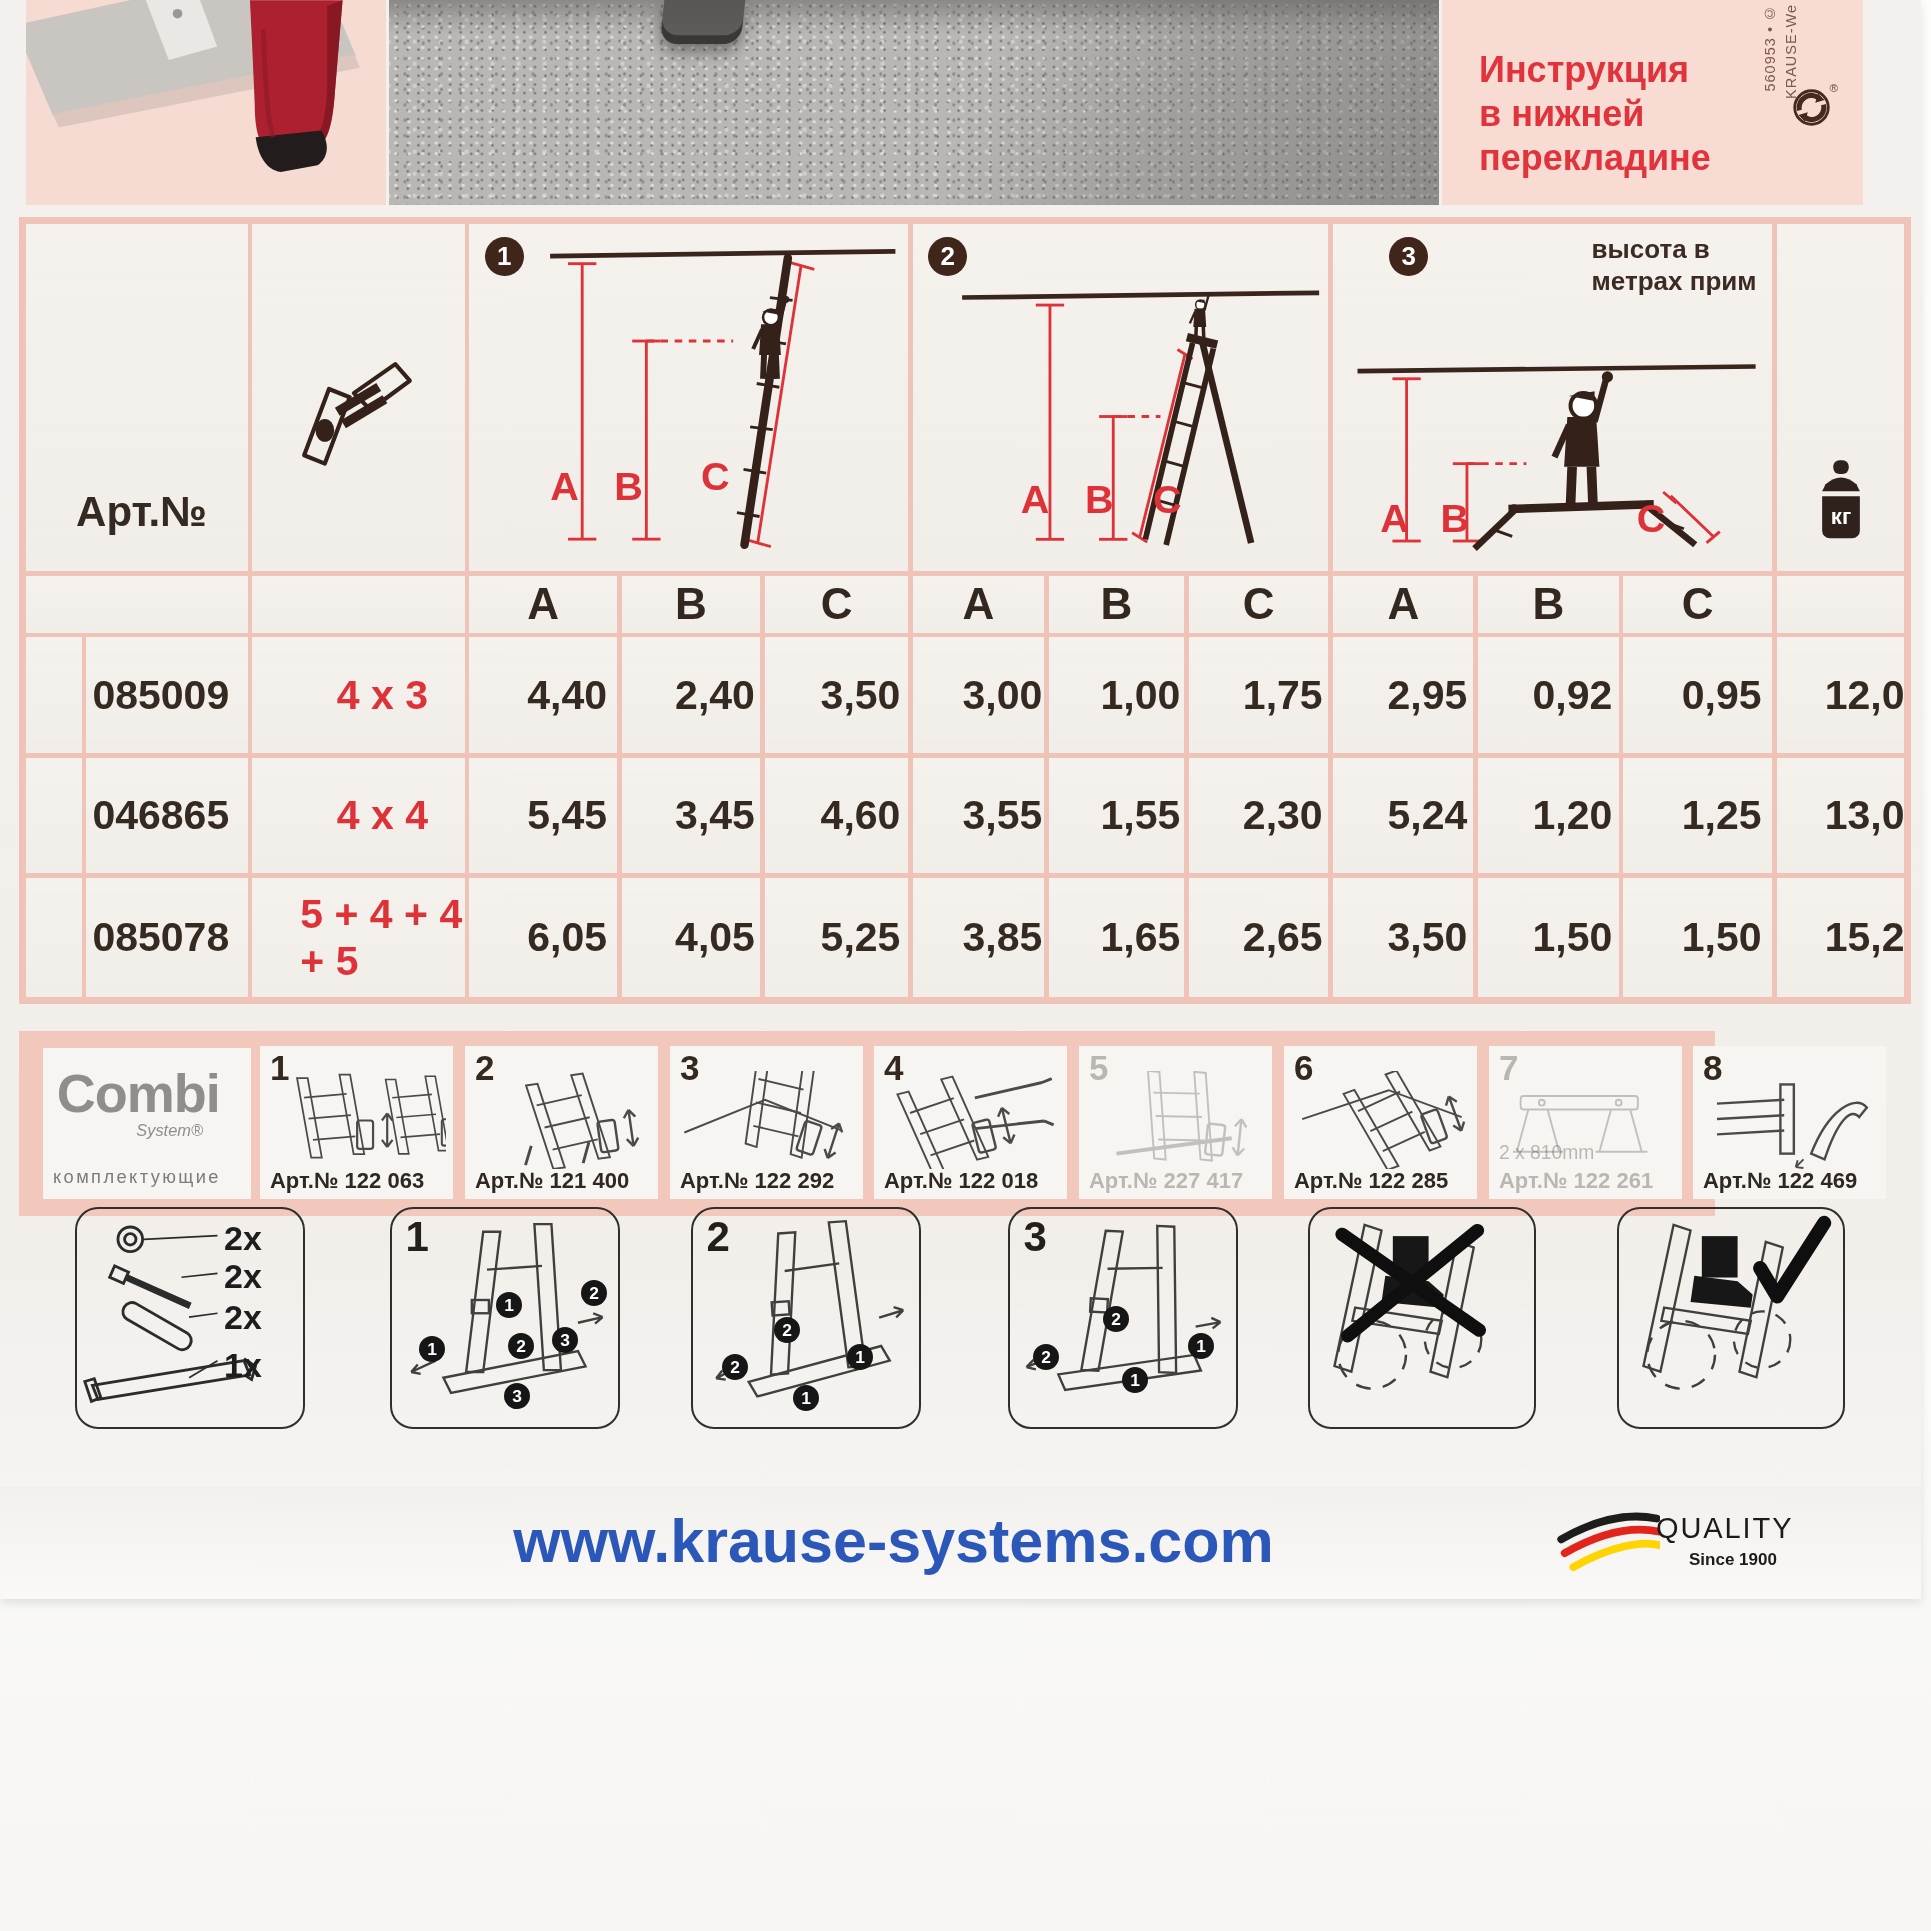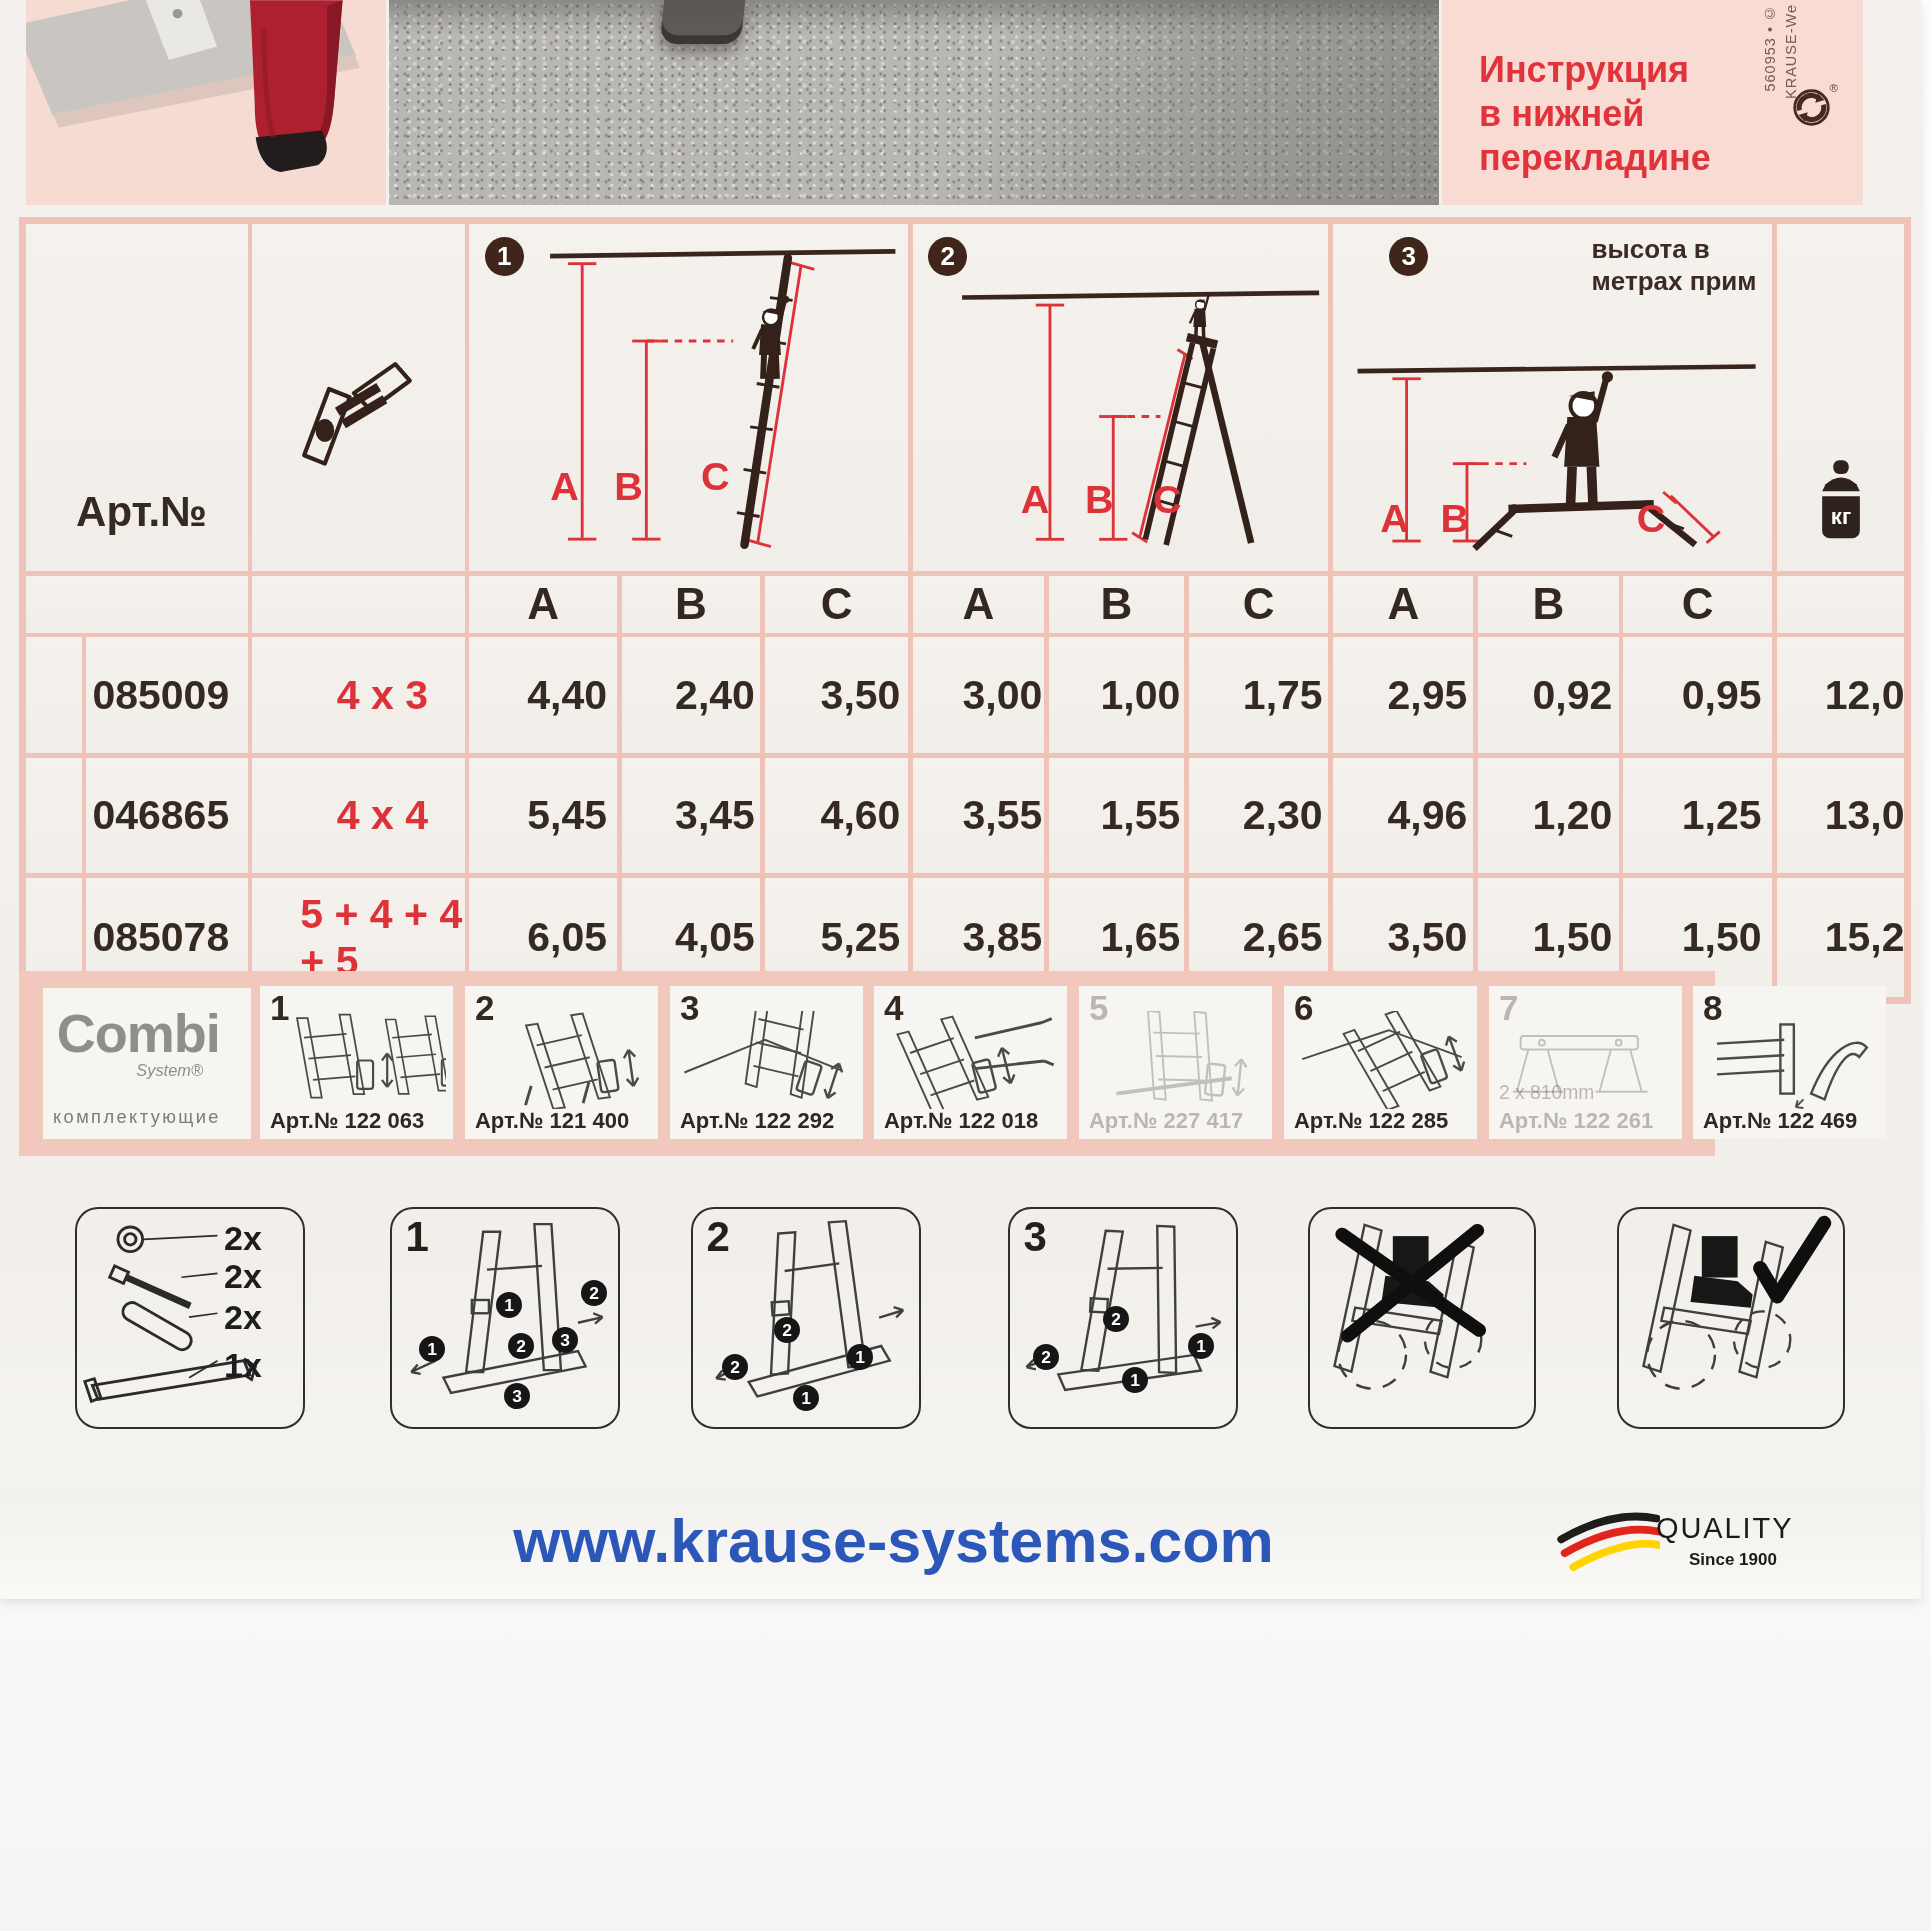--- a/index.html
+++ b/index.html
@@ -49,21 +49,21 @@
       display:flex;align-items:center;justify-content:center;font-size:26px;font-weight:bold;}
   .badge-p1,.badge-p2{left:15.4px;top:13.5px;} .badge-p3{left:56px;top:13.5px;}
   .height-note{position:absolute;right:15.4px;top:9.7px;font-size:26px;line-height:32px;
       font-weight:600;color:#3b2b22;}
   .kg-wrap{position:absolute;left:50%;bottom:21px;transform:translateX(-50%);width:60px;height:97px;}
   .collet{font-size:44px;font-weight:bold;color:#33281f;}
   .cellv{font-size:41px;font-weight:bold;padding-left:48px;}
   .cfg{color:#dc3238;}
   .cell-art::before{content:"";position:absolute;left:56px;top:0;bottom:0;width:3.9px;background:#efc3b7;}
   
-  .combi-strip{position:absolute;left:19.3px;top:971px;width:1696px;height:185px;background:#f2c8bc;}
+  .combi-strip{position:absolute;left:19.3px;top:1031px;width:1696px;height:185px;background:#f2c8bc;}
   .combi-box{position:absolute;left:24px;top:17.4px;width:208px;height:151px;background:#f7f5f1;}
   .combi-word{position:absolute;left:13.5px;top:13.5px;font-size:54px;font-weight:800;letter-spacing:-1px;color:#8f8e8c;}
   .combi-sub{position:absolute;left:93px;top:73px;font-size:16.4px;font-style:italic;color:#8f8e8c;}
   .combi-subtitle{position:absolute;left:9.7px;bottom:11.6px;font-size:18.3px;letter-spacing:2.4px;color:#7d7c7a;}
   .acc-box{position:absolute;top:15.4px;width:193px;height:153px;background:#f7f5f1;}
   .acc-num{position:absolute;left:9.7px;top:1.9px;font-size:35px;font-weight:bold;color:#34291f;}
   .acc-art{position:absolute;left:9.7px;bottom:5.8px;font-size:22px;font-weight:bold;color:#2f2721;white-space:nowrap;}
   .acc-note{position:absolute;left:9.7px;bottom:35px;font-size:19.3px;color:#2f2721;}
   .acc-sketch{position:absolute;left:7.7px;top:25px;width:178px;height:98px;}
   .faded > *{opacity:.30;}
@@ -338,21 +338,21 @@
       <div class="tcell cellv">12,0</div>
 
       <div class="tcell cellv cell-art">046865</div>
       <div class="tcell cellv cfg">4 x 4</div>
       <div class="tcell cellv">5,45</div>
       <div class="tcell cellv">3,45</div>
       <div class="tcell cellv">4,60</div>
       <div class="tcell cellv">3,55</div>
       <div class="tcell cellv">1,55</div>
       <div class="tcell cellv">2,30</div>
-      <div class="tcell cellv">4,96</div>
+      <div class="tcell cellv">5,24</div>
       <div class="tcell cellv">1,20</div>
       <div class="tcell cellv">1,25</div>
       <div class="tcell cellv">13,0</div>
 
       <div class="tcell cellv cell-art">085078</div>
       <div class="tcell cellv cfg">5 + 4 + 4 + 5</div>
       <div class="tcell cellv">6,05</div>
       <div class="tcell cellv">4,05</div>
       <div class="tcell cellv">5,25</div>
       <div class="tcell cellv">3,85</div>

